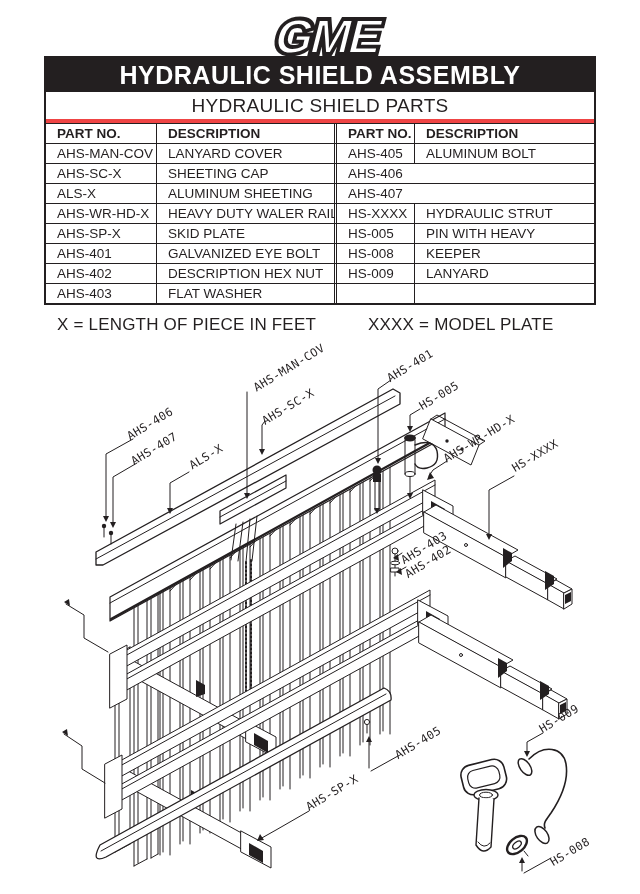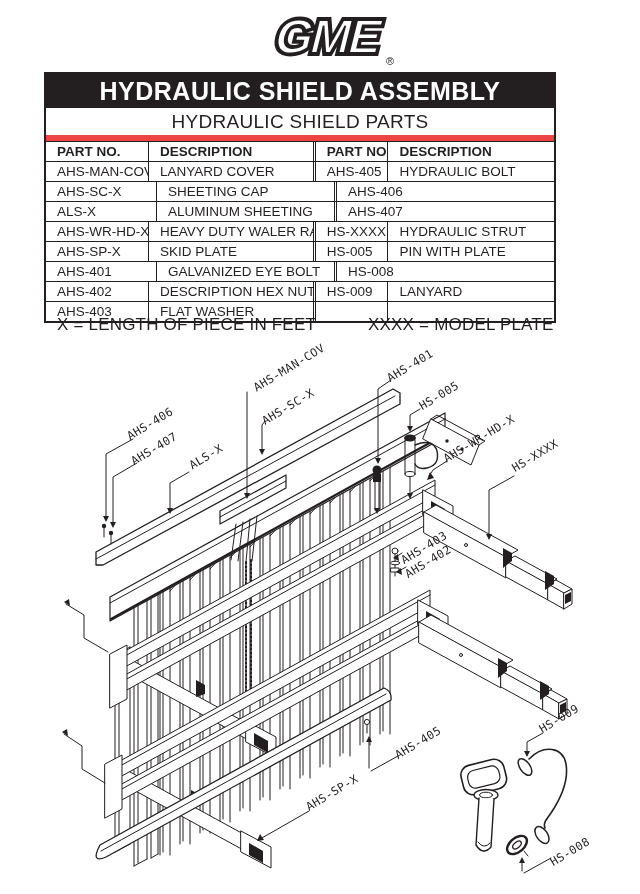--- a/index.html
+++ b/index.html
@@ -2,25 +2,25 @@
 <html><head>
 <meta charset="utf-8">
 <style>
   html,body{margin:0;padding:0;}
   body{width:640px;height:894px;background:#fff;position:relative;
        font-family:"Liberation Sans",sans-serif;color:#231f20;overflow:hidden;}
   .abs{position:absolute;}
   
   #logo{left:236px;top:6px;width:168px;height:64px;}
   
-  #doc{left:44px;top:72px;width:512px;border:2px solid #231f20;box-sizing:border-box;}
+  #doc{left:44px;top:56px;width:552px;border:2px solid #231f20;box-sizing:border-box;}
   #banner{height:34px;background:#231f20;color:#fff;display:flex;align-items:center;justify-content:center;
           font-weight:bold;font-size:25px;letter-spacing:.5px;}
   #tbltitle{height:27px;display:flex;align-items:center;justify-content:center;
-            font-size:19px;letter-spacing:.3px;border-bottom:6px solid #ef4444;}
+            font-size:19px;letter-spacing:.3px;border-bottom:4px solid #ef4444;}
   .trow{display:flex;border-top:1px solid #231f20;height:19px;line-height:19px;font-size:13.5px;}
   .trow:first-of-type{border-top:none;}
   .trow.hdr{font-weight:bold;align-items:center;}
   .tc{box-sizing:border-box;padding-left:11px;white-space:nowrap;overflow:hidden;}
   .c1{width:110px;}
   .c2{width:178px;border-left:1px solid #231f20;}
   .c3{width:80px;border-left:3px double #231f20;}
   .c4{width:180px;border-left:1px solid #231f20;}
   
   .note{font-size:17px;letter-spacing:.2px;top:315px;}
@@ -49,21 +49,21 @@
     <div class="tc c1">PART NO.</div>
     <div class="tc c2">DESCRIPTION</div>
     <div class="tc c3">PART NO.</div>
     <div class="tc c4">DESCRIPTION</div>
   </div>
 
   <div class="trow">
     <div class="tc c1">AHS-MAN-COV</div>
     <div class="tc c2">LANYARD COVER</div>
     <div class="tc c3">AHS-405</div>
-    <div class="tc c4">HYDRAULIC BOLT</div>
+    <div class="tc c4">ALUMINUM BOLT</div>
   </div>
   <div class="trow">
     <div class="tc c1">AHS-SC-X</div>
     <div class="tc c2">SHEETING CAP</div>
     <div class="tc c3">AHS-406</div>
   </div>
   <div class="trow">
     <div class="tc c1">ALS-X</div>
     <div class="tc c2">ALUMINUM SHEETING</div>
     <div class="tc c3">AHS-407</div>
@@ -71,26 +71,27 @@
   <div class="trow">
     <div class="tc c1">AHS-WR-HD-X</div>
     <div class="tc c2">HEAVY DUTY WALER RAIL</div>
     <div class="tc c3">HS-XXXX</div>
     <div class="tc c4">HYDRAULIC STRUT</div>
   </div>
   <div class="trow">
     <div class="tc c1">AHS-SP-X</div>
     <div class="tc c2">SKID PLATE</div>
     <div class="tc c3">HS-005</div>
-    <div class="tc c4">PIN WITH PLATE</div>
+    <div class="tc c4">PIN WITH HEAVY</div>
   </div>
   <div class="trow">
     <div class="tc c1">AHS-401</div>
     <div class="tc c2">GALVANIZED EYE BOLT</div>
     <div class="tc c3">HS-008</div>
+    <div class="tc c4">KEEPER</div>
   </div>
   <div class="trow">
     <div class="tc c1">AHS-402</div>
     <div class="tc c2">DESCRIPTION HEX NUT</div>
     <div class="tc c3">HS-009</div>
     <div class="tc c4">LANYARD</div>
   </div>
   <div class="trow">
     <div class="tc c1">AHS-403</div>
     <div class="tc c2">FLAT WASHER</div>

